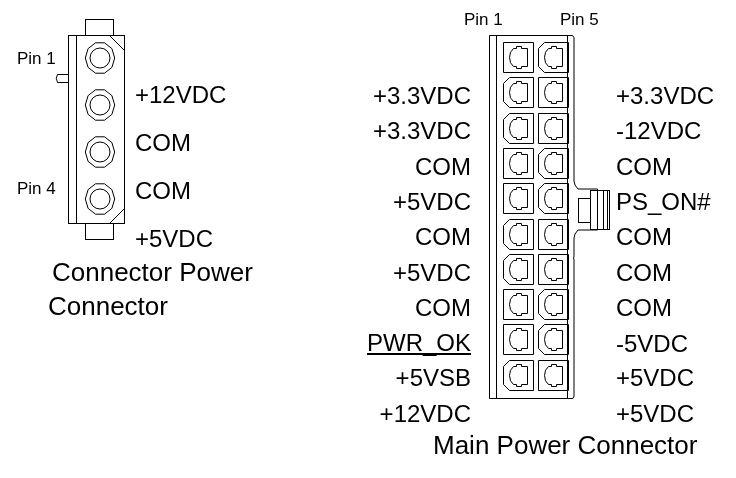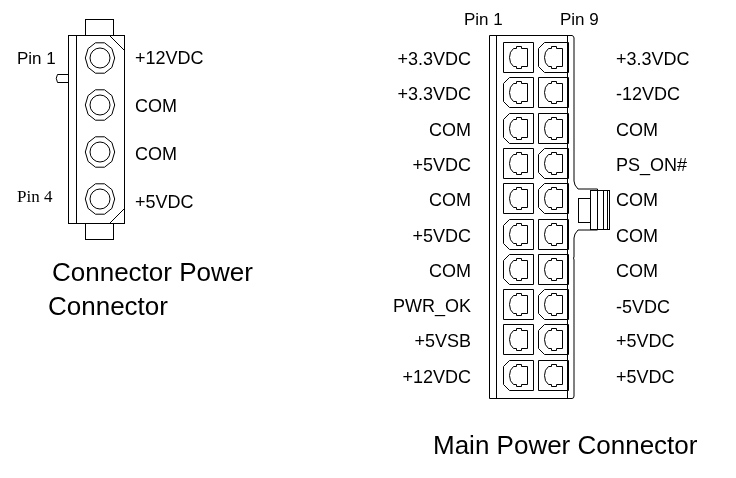--- a/index.html
+++ b/index.html
@@ -1,21 +1,21 @@
 <!DOCTYPE html>
 <html><head>
   <meta charset="utf-8">
   <style>
     html, body { margin: 0; padding: 0; background: #ffffff; }
     body { width: 736px; height: 478px; position: relative; overflow: hidden;
            font-family: "Liberation Sans", sans-serif; color: #000; }
     svg#diagram { position: absolute; left: 0; top: 0; }
     .txt { position: absolute; white-space: nowrap; line-height: 1; }
     .small { font-size: 17px; }
-    .lbl { font-size: 18px; }
+    .lbl { font-size: 24px; margin-top: 34px; }
     .title { font-size: 26px; line-height: 34px; }
     .right-align { text-align: right; }
   </style>
 </head>
 <body>
 
 <svg id="diagram" width="736" height="478" viewBox="0 0 736 478">
 
   <g fill="none" stroke="#000" stroke-width="1">
     <rect x="85.5" y="19.5" width="28" height="16"></rect>
@@ -135,40 +135,40 @@
         </g>
         <g>
           <path d="M538.5,360.5 H568.5 V390.5 H538.5 Z"></path>
           <path d="M548.5,366.5 H551.5 V364.5 H556.5 V366.5 H562.5 V384.5 H556.5 V386.5 H551.5 V384.5 H548.5 Q544.5,381.5 544.5,375.5 Q544.5,369.5 548.5,366.5 Z"></path>
         </g>
       </g>
   </g>
 </svg>
 
 <div class="txt small" style="left:17px; top:50px;">Pin 1</div>
-<div class="txt small" style="left:17px; top:188px;font-family:Liberation Serif, serif;">Pin 4</div>
+<div class="txt small" style="left:17px; top:180px;">Pin 4</div>
 <div class="txt lbl" style="left:135px; top:49px;">+12VDC</div>
 <div class="txt lbl" style="left:135px; top:97px;">COM</div>
 <div class="txt lbl" style="left:135px; top:145px;">COM</div>
 <div class="txt lbl" style="left:135px; top:193px;">+5VDC</div>
 <div class="txt title" style="left:52px; top:255px;">Connector Power</div>
 <div class="txt title" style="left:48px; top:289px;">Connector</div>
 
 <div class="txt small" style="left:464px; top:11px;">Pin 1</div>
-<div class="txt small" style="left:560px; top:11px;">Pin 9</div>
+<div class="txt small" style="left:560px; top:11px;">Pin 5</div>
 
 <div id="main-left-labels">
     <div class="txt lbl right-align" style="right: 265px; top: 50px;">+3.3VDC</div>
     <div class="txt lbl right-align" style="right: 265px; top: 85.3px;">+3.3VDC</div>
     <div class="txt lbl right-align" style="right: 265px; top: 120.6px;">COM</div>
     <div class="txt lbl right-align" style="right: 265px; top: 155.9px;">+5VDC</div>
     <div class="txt lbl right-align" style="right: 265px; top: 191.2px;">COM</div>
     <div class="txt lbl right-align" style="right: 265px; top: 226.5px;">+5VDC</div>
     <div class="txt lbl right-align" style="right: 265px; top: 261.8px;">COM</div>
-    <div class="txt lbl right-align" style="right: 265px; top: 297.1px;">PWR_OK</div>
+    <div class="txt lbl right-align" style="right: 265px; top: 297.1px; text-decoration: underline;">PWR_OK</div>
     <div class="txt lbl right-align" style="right: 265px; top: 332.4px;">+5VSB</div>
     <div class="txt lbl right-align" style="right: 265px; top: 367.7px;">+12VDC</div>
   </div>
 
 <div id="main-right-labels">
     <div class="txt lbl" style="left: 616px; top: 50px;">+3.3VDC</div>
     <div class="txt lbl" style="left: 616px; top: 85.3px;">-12VDC</div>
     <div class="txt lbl" style="left: 616px; top: 120.6px;">COM</div>
     <div class="txt lbl" style="left: 616px; top: 155.9px;">PS_ON#</div>
     <div class="txt lbl" style="left: 616px; top: 191.2px;">COM</div>

